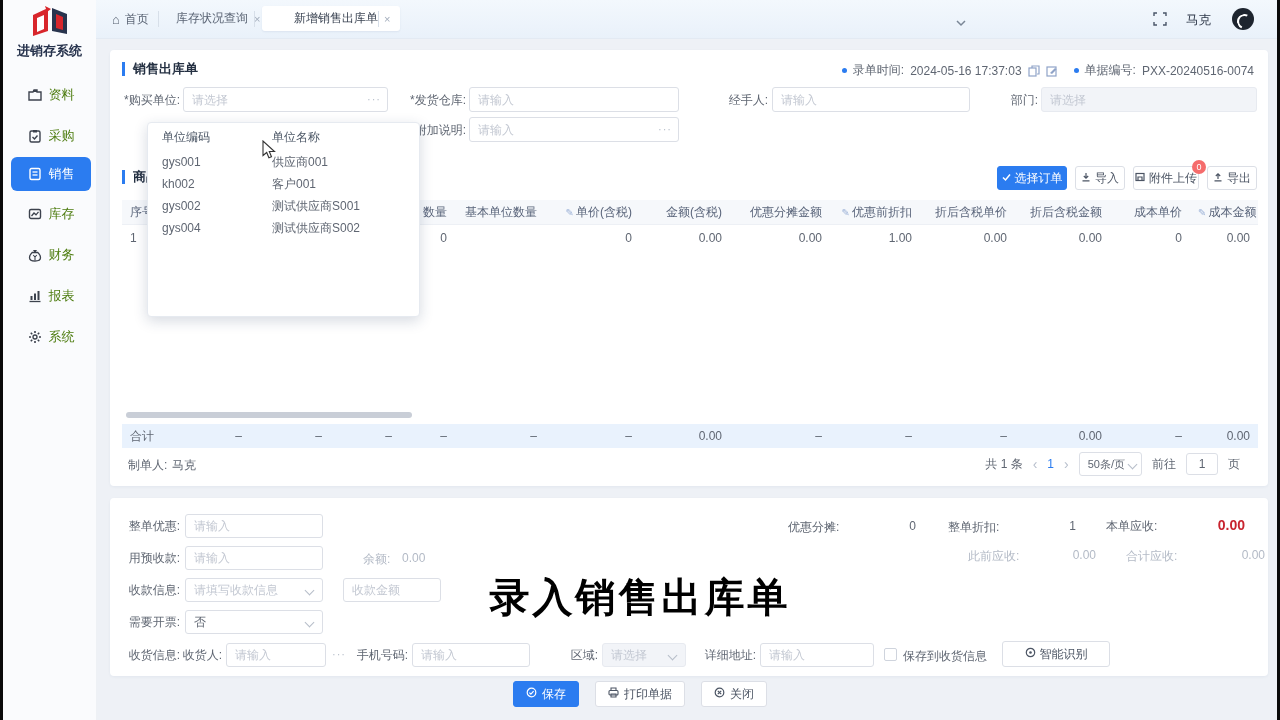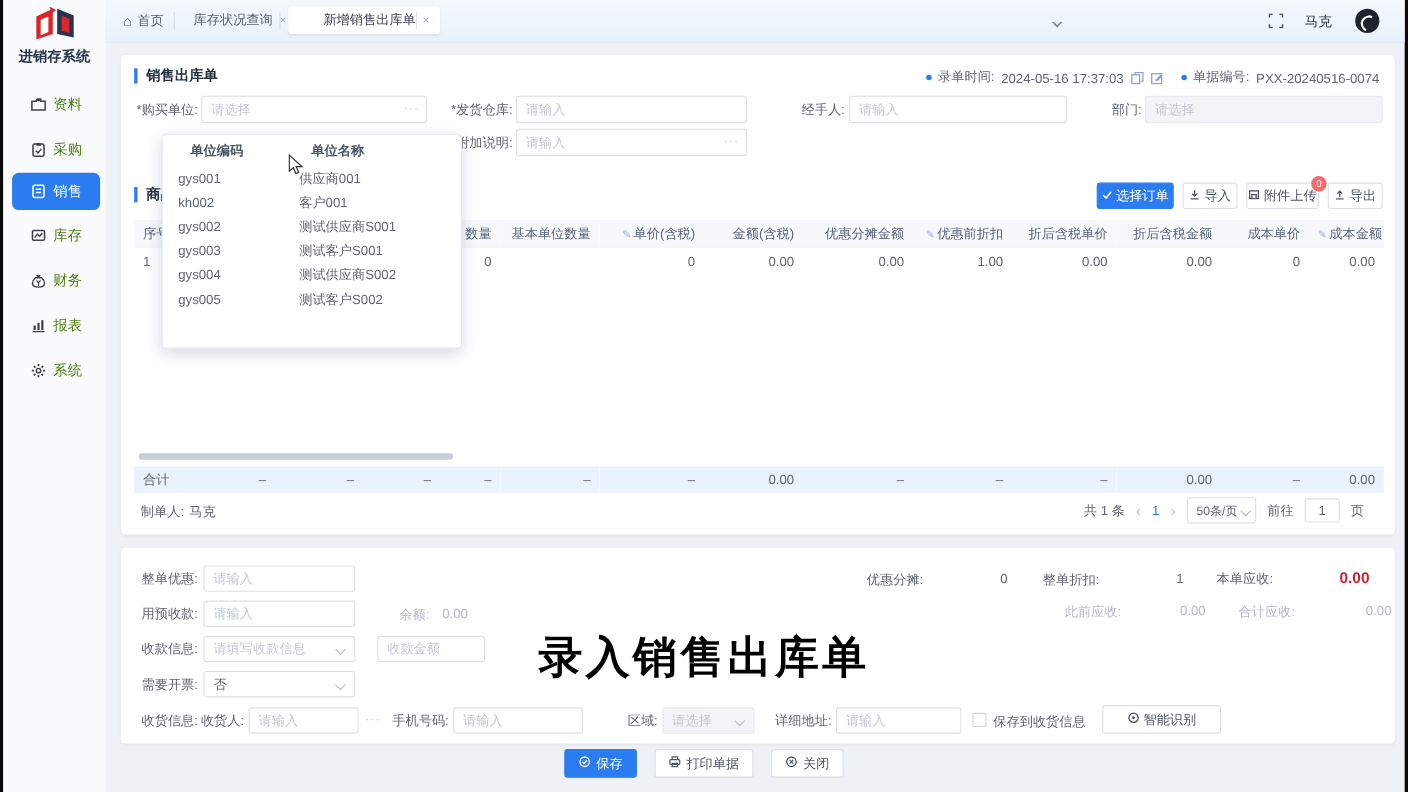--- a/index.html
+++ b/index.html
@@ -58,21 +58,21 @@
   .pg-cur{color:#2b7cf0;cursor:pointer;}
   .pg-box{position:relative;border:1px solid #dcdfe6;border-radius:3px;height:22px;display:flex;align-items:center;padding:0 16px 0 8px;font-size:11px;color:#5f6672;cursor:pointer;}
   .pg-box .chev{top:8px;right:5px;}
   .pg-goto{width:32px;height:22px;border:1px solid #dcdfe6;border-radius:3px;text-align:center;font-size:12px;color:#5f6672;box-sizing:border-box;outline:none;}
   
   .rv{position:absolute;font-size:12px;color:#5f6672;text-align:right;}
   .muted,.muted *{color:#b3bac6 !important;margin-left:20px;}
   .due{color:#c8242f !important;font-weight:bold;font-size:14px;}
   
   .unit-dd{position:absolute;left:147px;top:122px;width:271px;height:193px;background:#fff;border:1px solid #e6eaf0;border-radius:4px;box-shadow:0 4px 14px rgba(30,50,90,.18);z-index:40;}
-  .dd-head{display:flex;height:28px;align-items:center;font-size:12px;color:#4c5766;font-weight:bold;margin-left:11px;}
+  .dd-head{display:flex;height:28px;align-items:center;font-size:12px;color:#4c5766;font-weight:normal;}
   .dd-row{display:flex;height:22px;align-items:center;font-size:12px;color:#5f6672;cursor:pointer;}
   .dd-c1{width:124px;padding-left:14px;box-sizing:border-box;}
   .dd-c2{flex:1;}
   
   .fbtn{height:26px;border:1px solid #dcdfe6;border-radius:3px;background:#fff;display:flex;align-items:center;justify-content:center;gap:5px;font-size:12px;color:#4c5564;padding:0 12px;cursor:pointer;box-sizing:border-box;}
   .fbtn.primary{background:#2b7cf0;border-color:#2b7cf0;color:#fff;}
   .caption{position:absolute;left:0;top:570px;width:1280px;text-align:center;font-size:40px;font-weight:900;color:#000;letter-spacing:3px;z-index:50;}
   .checkbox{position:absolute;width:13px;height:13px;border:1px solid #cfd4dd;border-radius:2px;background:#fff;box-sizing:border-box;cursor:pointer;}
   .cursor{position:absolute;z-index:60;}
 </style>
@@ -494,30 +494,22 @@
     </div>
     <div class="dd-row">
       <span class="dd-c1">kh002</span>
       <span class="dd-c2">客户001</span>
     </div>
     <div class="dd-row">
       <span class="dd-c1">gys002</span>
       <span class="dd-c2">测试供应商S001</span>
     </div>
     <div class="dd-row">
-      <span class="dd-c1">gys003</span>
-      <span class="dd-c2">测试客户S001</span>
-    </div>
-    <div class="dd-row">
       <span class="dd-c1">gys004</span>
       <span class="dd-c2">测试供应商S002</span>
-    </div>
-    <div class="dd-row">
-      <span class="dd-c1">gys005</span>
-      <span class="dd-c2">测试客户S002</span>
     </div>
   </div>
 
   <div class="caption">录入销售出库单</div>
 
   <span class="cursor" style="left:262px;top:140px;">
     <svg width="15" height="20" viewBox="0 0 15 20">
         <path d="M1 1v14.5l3.7-3 2.2 5.3 2.6-1.1-2.2-5.2h5.2z" fill="#fff" stroke="#333" stroke-width="1.1"></path>
       </svg>
   </span>

